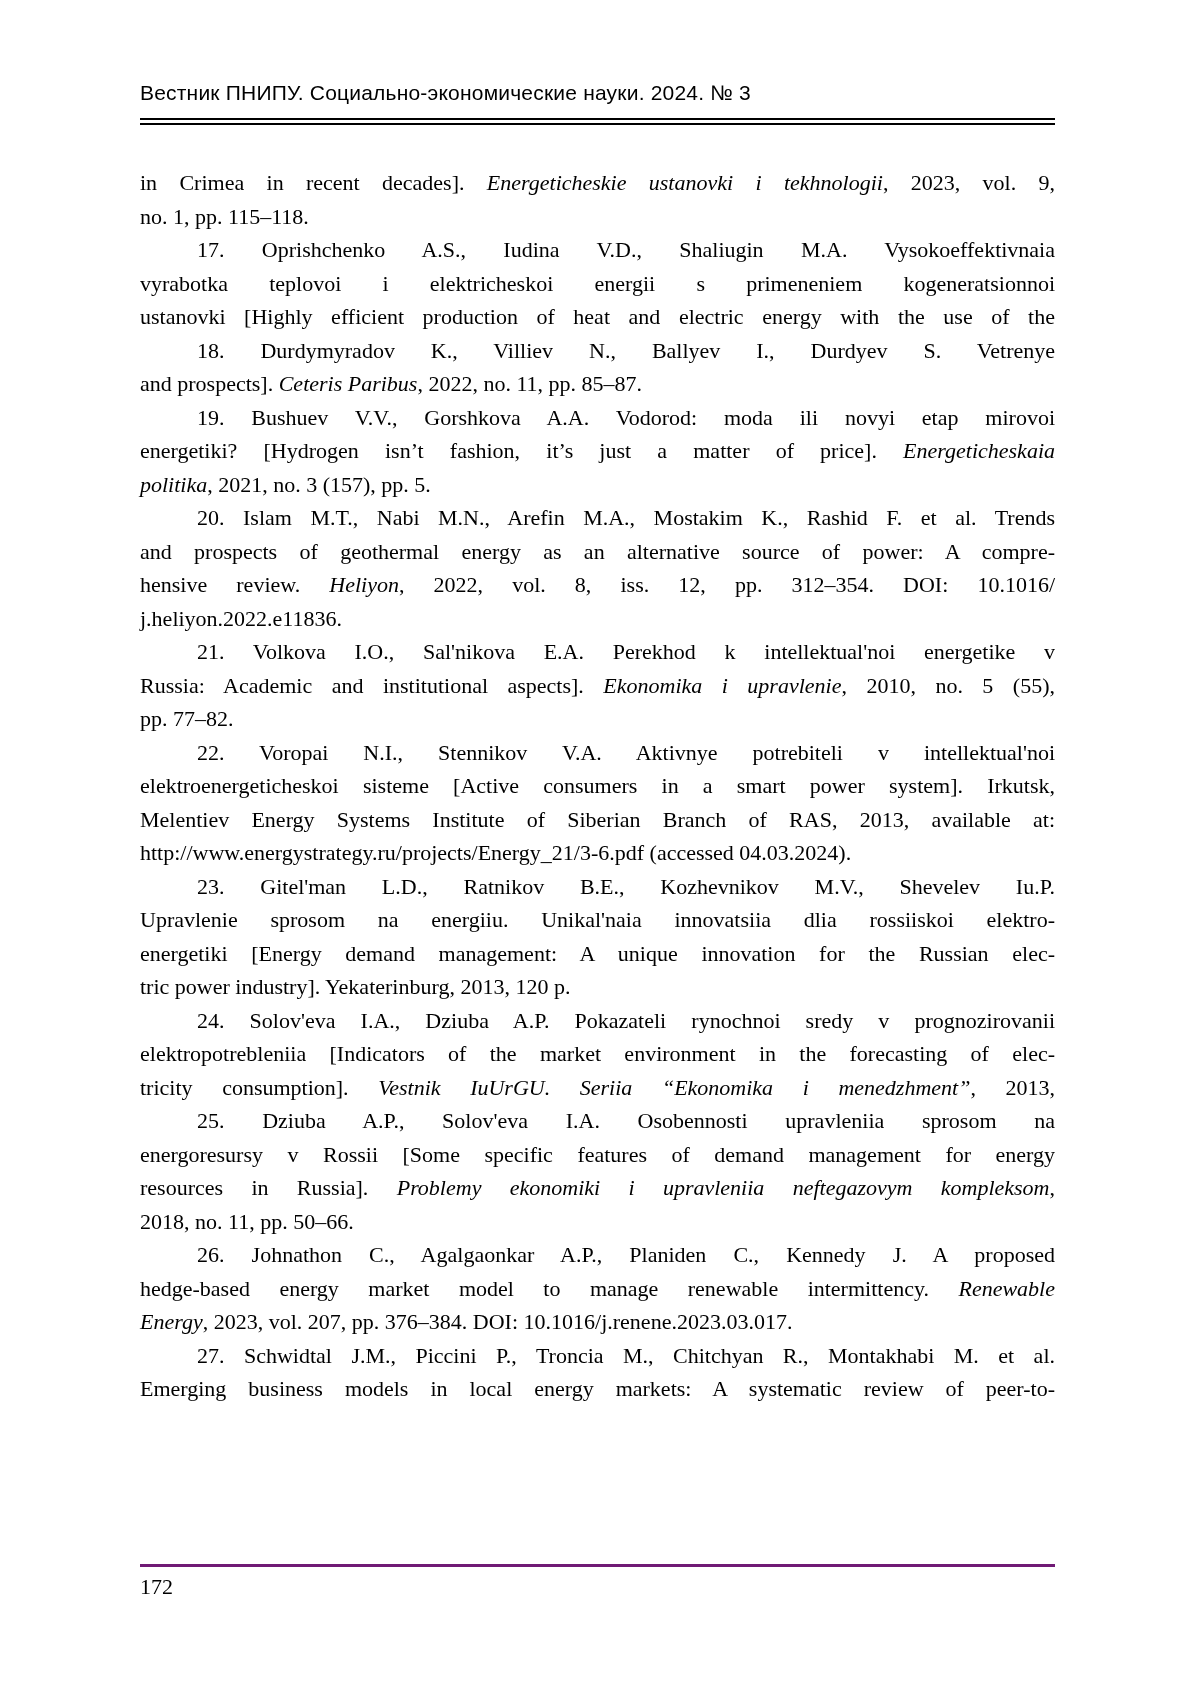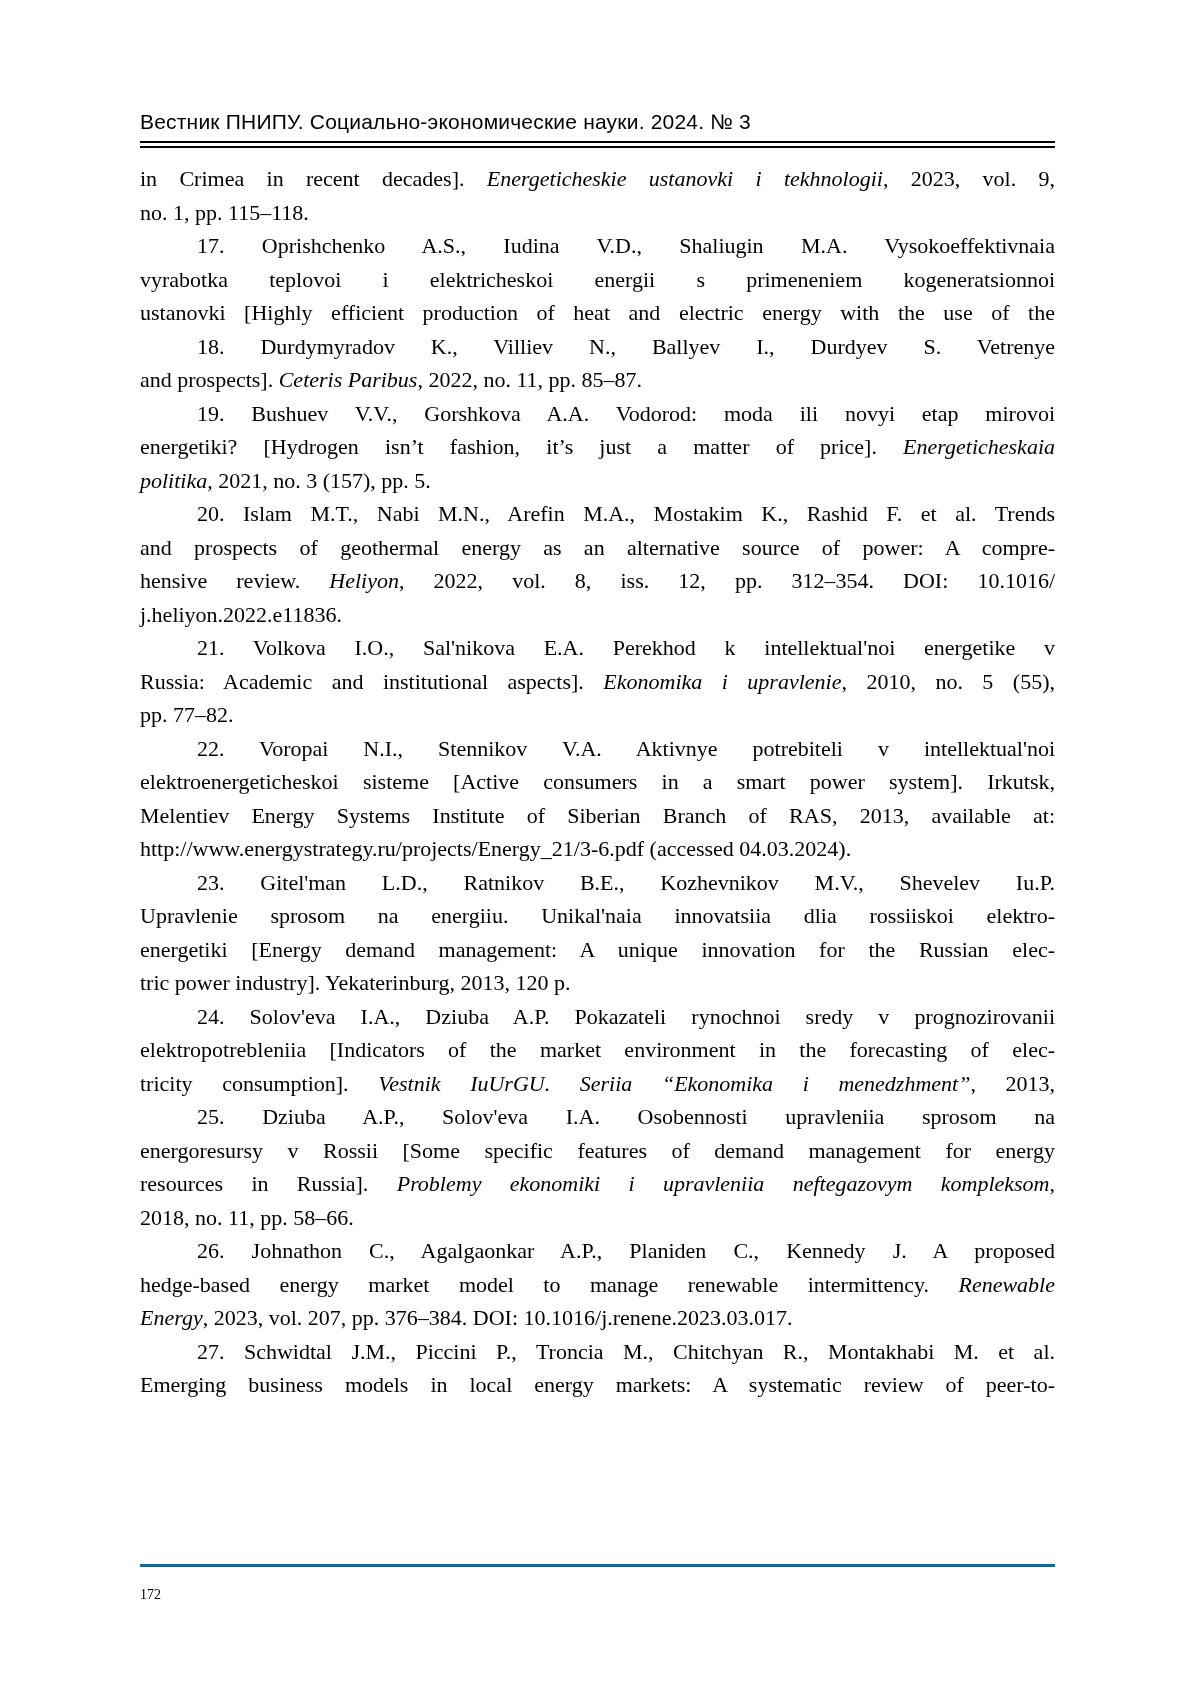--- a/index.html
+++ b/index.html
@@ -9,52 +9,52 @@
     position: relative;
     font-family: "Liberation Serif", serif;
     overflow: hidden;
   }
   .page {
     position: absolute;
     left: 140px; top: 0;
     width: 915px;
   }
   .header {
-    margin-top: 109px;
+    margin-top: 80px;
     font-family: "Liberation Sans", sans-serif;
     font-size: 21px;
     line-height: 25px;
-    padding-bottom: 7px;
+    padding-bottom: 13px;
     border-bottom: 7px double #000000;
     letter-spacing: 0.2px;
   }
   .content {
-    margin-top: 14px;
+    margin-top: 41px;
     font-size: 22px;
     line-height: 33.5px;
   }
   .para { margin: 0; }
   .line {
     text-align: justify;
     -moz-text-align-last: justify;
     text-align-last: justify;
   }
   .line.last {
     -moz-text-align-last: left;
     text-align-last: left;
   }
   .line.indent { text-indent: 57px; }
   .it { font-style: italic; }
   .footer {
     position: absolute;
     left: 140px; top: 1564px;
     width: 915px;
-    border-top: 3px solid #0369a1;
-    padding-top: 20px;
-    font-size: 14px;
+    border-top: 3px solid #701a75;
+    padding-top: 7px;
+    font-size: 22px;
   }
 </style>
 </head>
 <body>
 
 <div class="page">
   <div class="header">Вестник ПНИПУ. Социально-экономические науки. 2024. № 3</div>
   <div class="content">
       <div class="para">
         <div class="line"><span>in Crimea in recent decades]. </span><span class="it">Energeticheskie ustanovki i tekhnologii</span><span>, 2023, vol. 9,</span></div>
@@ -99,21 +99,21 @@
       </div>
       <div class="para">
         <div class="line indent"><span>24. Solov'eva I.A., Dziuba A.P. Pokazateli rynochnoi sredy v prognozirovanii</span></div>
         <div class="line"><span>elektropotrebleniia [Indicators of the market environment in the forecasting of elec-</span></div>
         <div class="line"><span>tricity consumption]. </span><span class="it">Vestnik IuUrGU. Seriia “Ekonomika i menedzhment”</span><span>, 2013,</span></div>
       </div>
       <div class="para">
         <div class="line indent"><span>25. Dziuba A.P.,  Solov'eva I.A.  Osobennosti  upravleniia  sprosom  na</span></div>
         <div class="line"><span>energoresursy v Rossii [Some specific features of demand management for energy</span></div>
         <div class="line"><span>resources in Russia]. </span><span class="it">Problemy ekonomiki i upravleniia neftegazovym kompleksom</span><span>,</span></div>
-        <div class="line last"><span>2018, no. 11, pp. 58–66.</span></div>
+        <div class="line last"><span>2018, no. 11, pp. 50–66.</span></div>
       </div>
       <div class="para">
         <div class="line indent"><span>26. Johnathon C., Agalgaonkar A.P., Planiden C., Kennedy J. A proposed</span></div>
         <div class="line"><span>hedge-based energy market model to manage renewable intermittency. </span><span class="it">Renewable</span></div>
         <div class="line last"><span class="it">Energy</span><span>, 2023, vol. 207, pp. 376–384. DOI: 10.1016/j.renene.2023.03.017.</span></div>
       </div>
       <div class="para">
         <div class="line indent"><span>27. Schwidtal J.M., Piccini P., Troncia M., Chitchyan R., Montakhabi M. et al.</span></div>
         <div class="line"><span>Emerging business models in local energy markets: A systematic review of peer-to-</span></div>
       </div>

